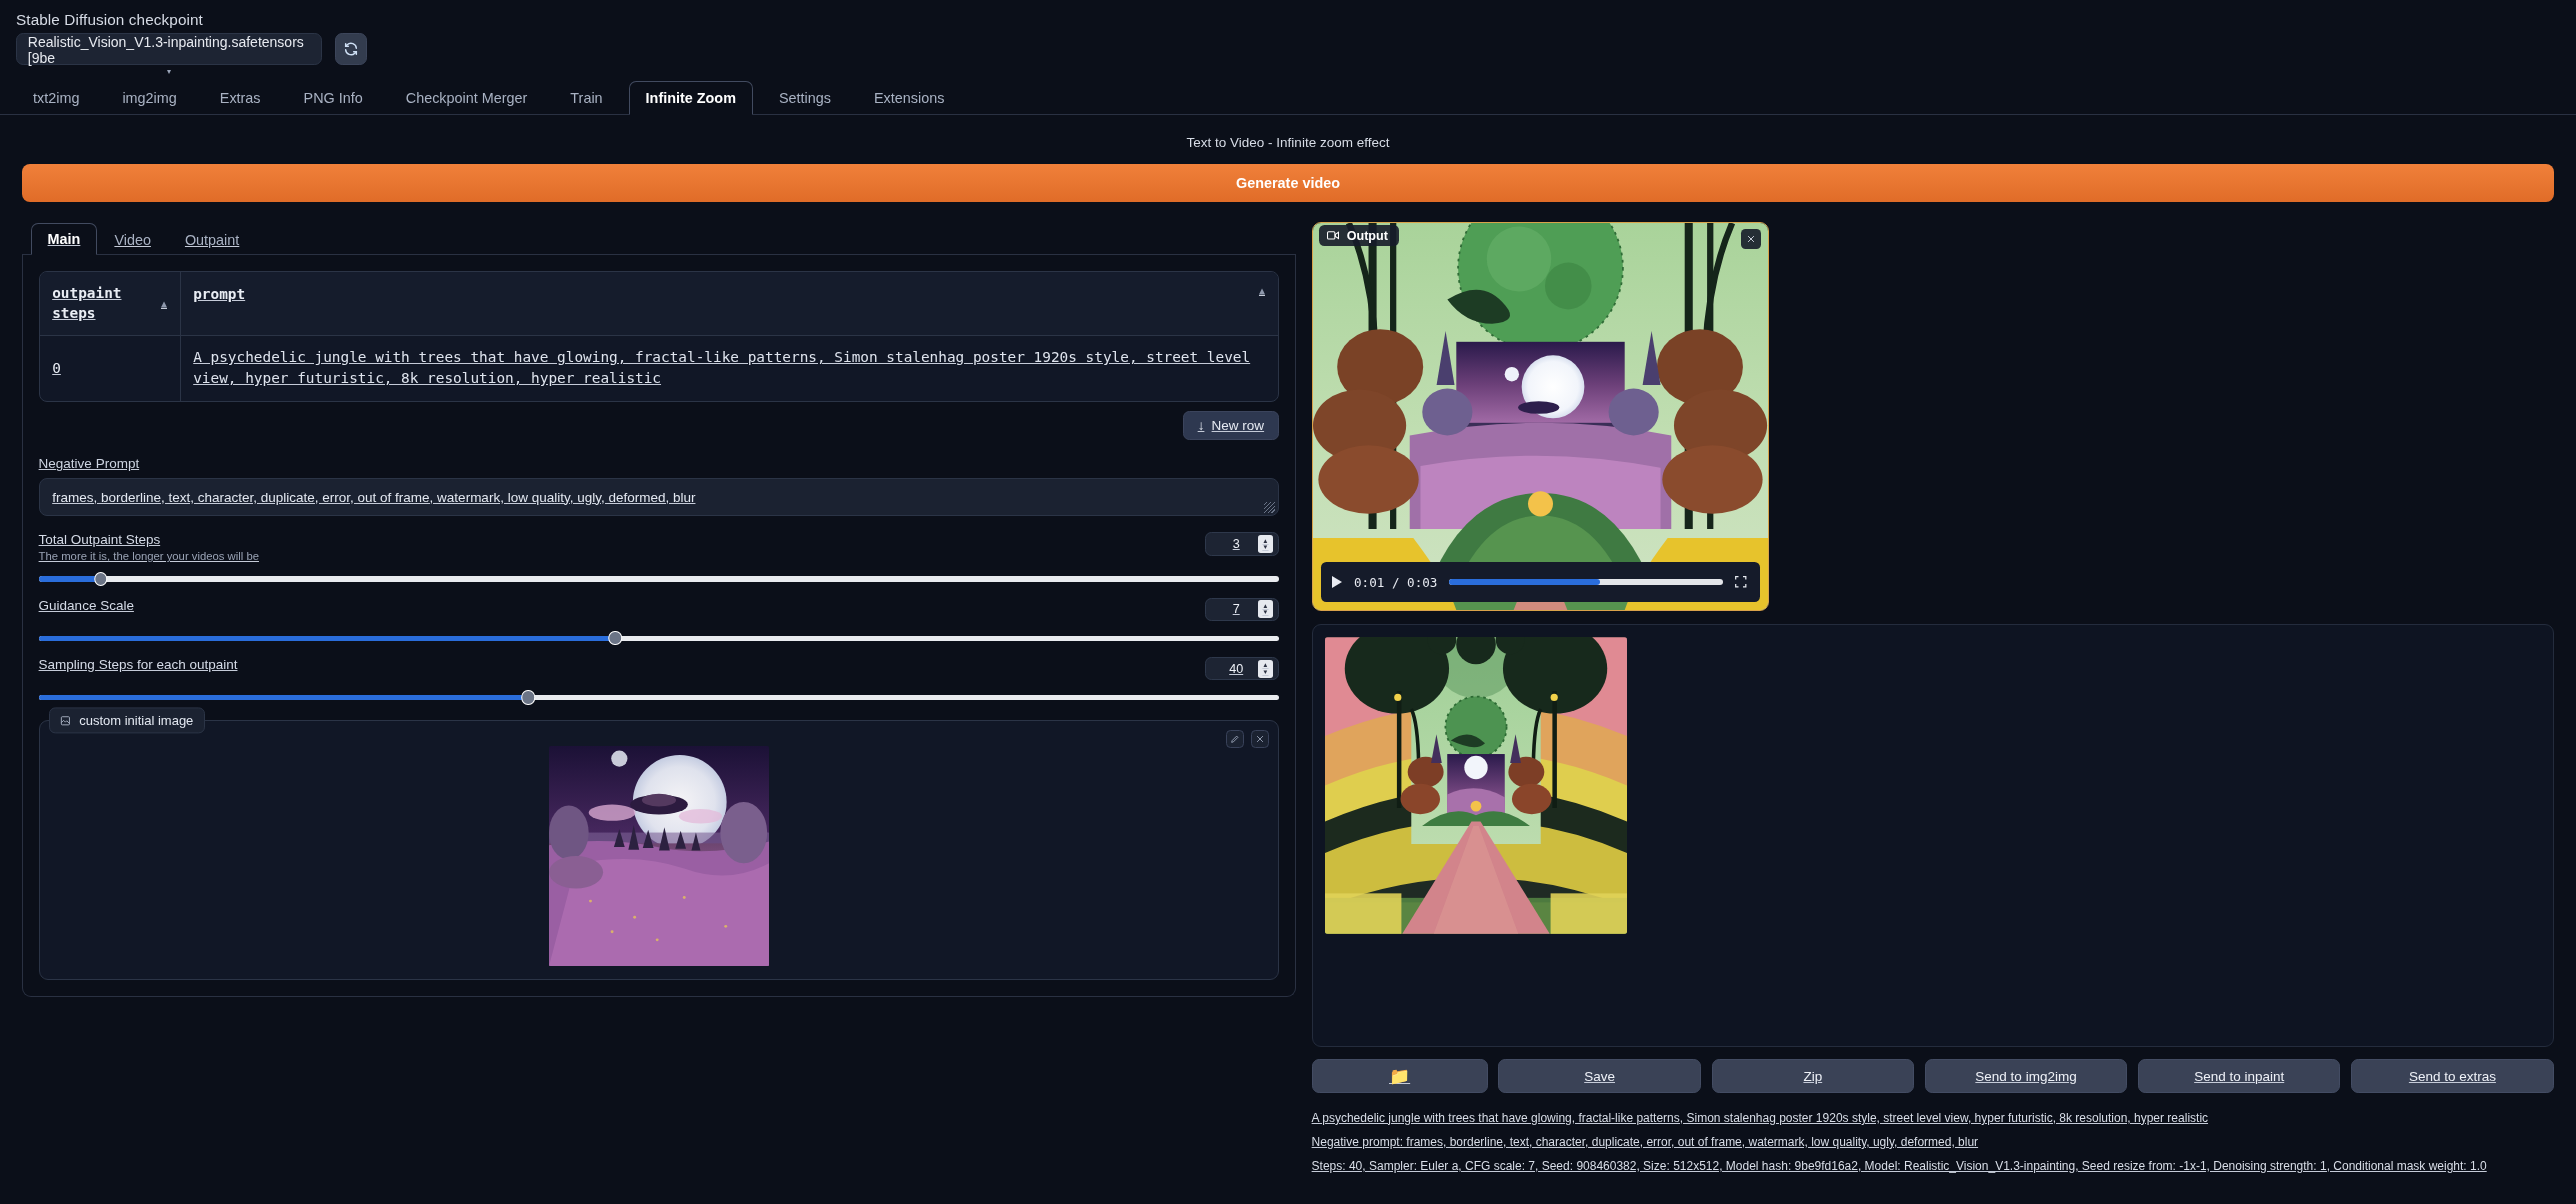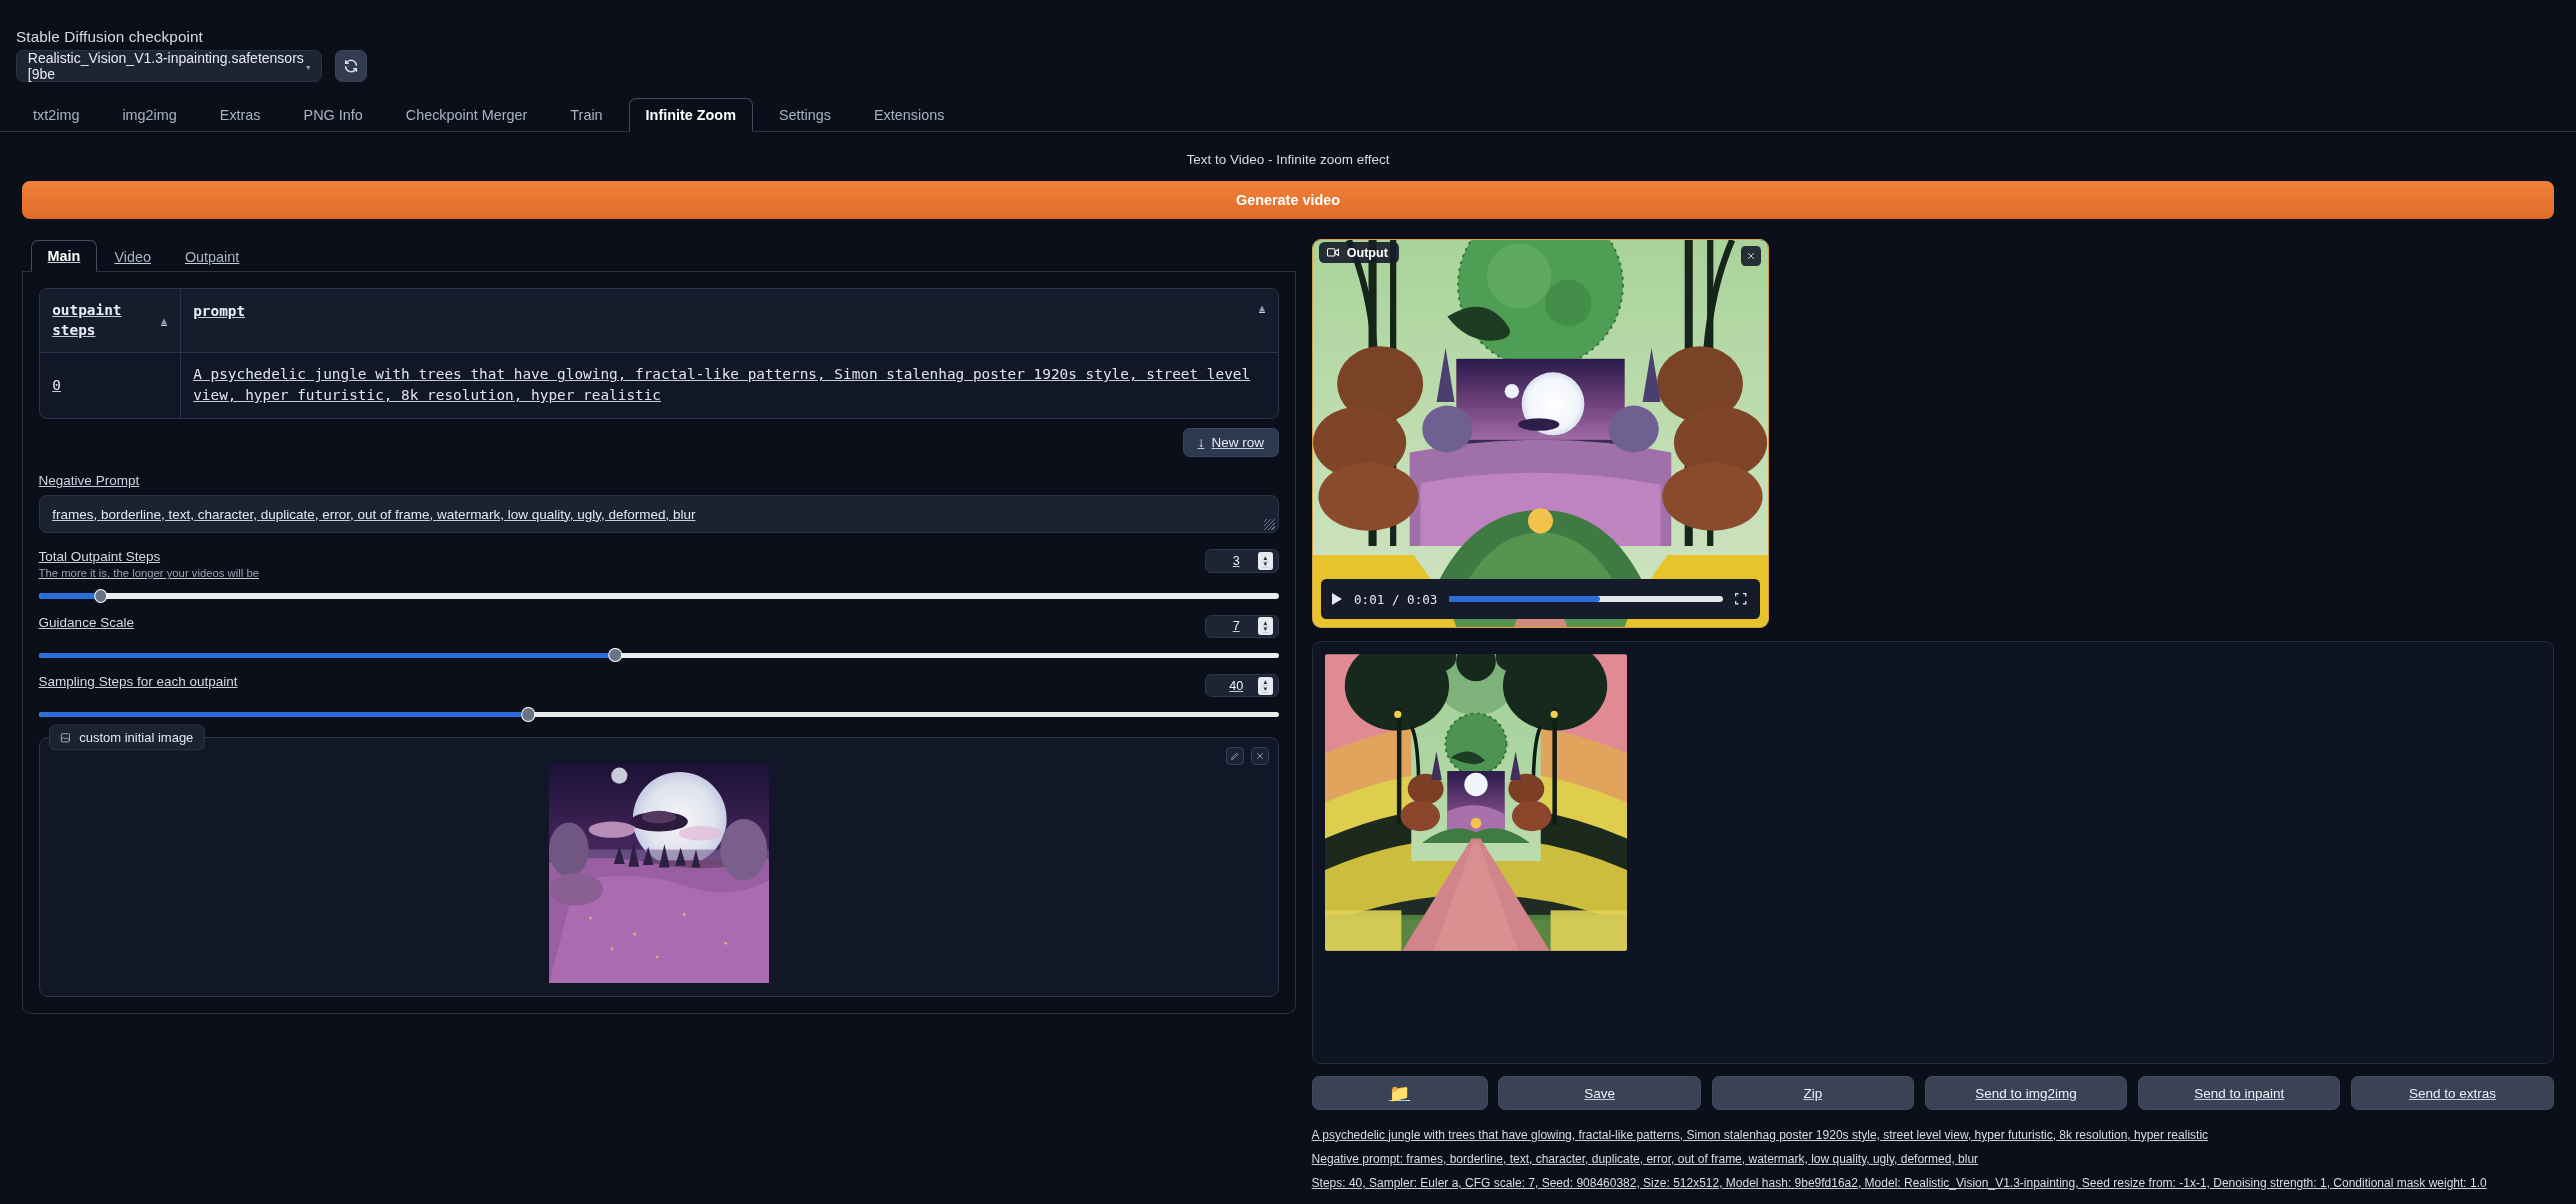--- a/index.html
+++ b/index.html
@@ -6,27 +6,27 @@
   html, body {
     width: 2576px; height: 1204px;
     background: #0b0f19;
     font-family: "Liberation Sans", sans-serif;
     color: #c5cbd8;
     overflow: hidden;
   }
   .app { width: 2576px; height: 1204px; position: relative; background: #0b0f19; }
 
   
-  .topbar { padding: 10.8px 16px 0 16px; display: flex; flex-direction: column; gap: 4.5px; margin-top: 17px; }
+  .topbar { padding: 10.8px 16px 0 16px; display: flex; flex-direction: column; gap: 4.5px; }
   .ckpt-label { font-size: 15.3px; color: #d6dbe5; letter-spacing: 0.1px; }
   .ckpt-row { display: flex; align-items: center; gap: 12.6px; }
   .ckpt-select {
     width: 306px; height: 32px; background: #1d2433; border: 0.9px solid #2b3446;
     border-radius: 7.2px; display: flex; align-items: center; justify-content: space-between;
-    padding: 0 10.8px; font-size: 14px; color: #e7eaf0; cursor: pointer;
+    padding: 0 10.8px; font-size: 14px; color: #e7eaf0; cursor: pointer; flex-direction: column;
   }
   .ckpt-select .caret { font-size: 8px; color: #9aa4b8; transform: translateY(0.9px); }
   .refresh-btn {
     width: 32px; height: 32px; background: #333c4e; border: 0.9px solid #3c455a;
     border-radius: 7.2px; display: flex; align-items: center; justify-content: center; cursor: pointer;
   }
 
   
   .tabs-wrap { margin-top: 14.4px; padding: 0 16px; border-bottom: 0.9px solid #2a3142; }
   .tabs { display: flex; align-items: center; gap: 9px; }

